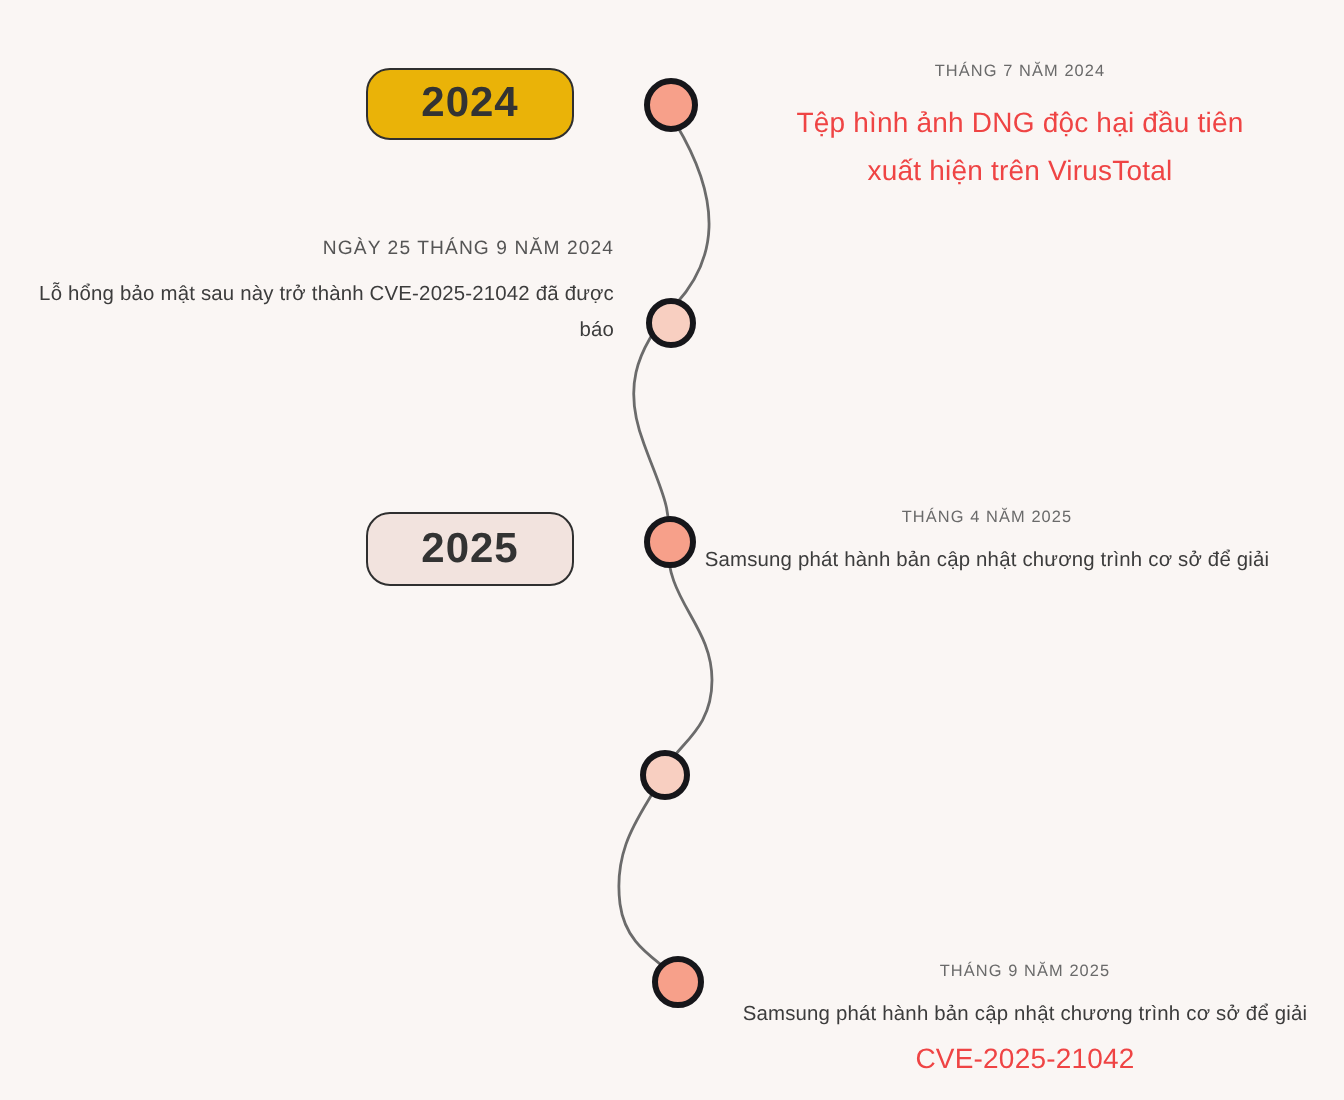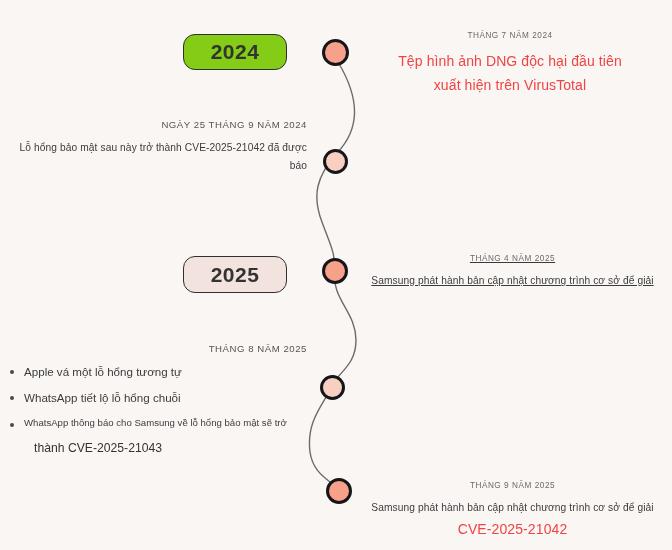--- a/index.html
+++ b/index.html
@@ -43,21 +43,21 @@
     font-size: 21px;
     font-weight: 700;
     letter-spacing: 0.5px;
     color: #333;
   }
   .year-2024 {
     left: 183px;
     top: 34px;
     width: 104px;
     height: 36px;
-    background: #84cc16;
+    background: #eab308;
   }
   .year-2025 {
     left: 183px;
     top: 256px;
     width: 104px;
     height: 37px;
     background: #f2e3de;
   }
 
   
@@ -161,34 +161,25 @@
     <div class="ev-date">THÁNG 7 NĂM 2024</div>
     <div class="ev-line big">Tệp hình ảnh DNG độc hại đầu tiên</div>
     <div class="ev-line big">xuất hiện trên VirusTotal</div>
   </div>
 
   <div class="event left" style="left:7px; top:119px; width:300px;">
     <div class="ev-date">NGÀY 25 THÁNG 9 NĂM 2024</div>
     <div class="ev-line">Lỗ hổng bảo mật sau này trở thành CVE-2025-21042 đã được báo</div>
   </div>
 
-  <div class="event right" style="left:370px; top:254px; width:285px;text-decoration:underline;">
+  <div class="event right" style="left:351px; top:254px; width:285px;">
     <div class="ev-date">THÁNG 4 NĂM 2025</div>
     <div class="ev-line">Samsung phát hành bản cập nhật chương trình cơ sở để giải</div>
   </div>
 
-  <div class="event left" style="left:7px; top:343px; width:300px;">
-    <div class="ev-date">THÁNG 8 NĂM 2025</div>
-    <ul class="bullets">
-      <li>Apple vá một lỗ hổng tương tự</li>
-      <li>WhatsApp tiết lộ lỗ hổng chuỗi</li>
-      <li class="small">WhatsApp thông báo cho Samsung về lỗ hổng bảo mật sẽ trở</li>
-    </ul>
-    <div class="bullet-cont">thành CVE-2025-21043</div>
-  </div>
 
   <div class="event right" style="left:370px; top:449px; width:285px;margin-top:32px;">
     <div class="ev-date">THÁNG 9 NĂM 2025</div>
     <div class="ev-line">Samsung phát hành bản cập nhật chương trình cơ sở để giải</div>
     <div class="ev-line big">CVE-2025-21042</div>
   </div>
 
 </div>
 
 </body></html>

